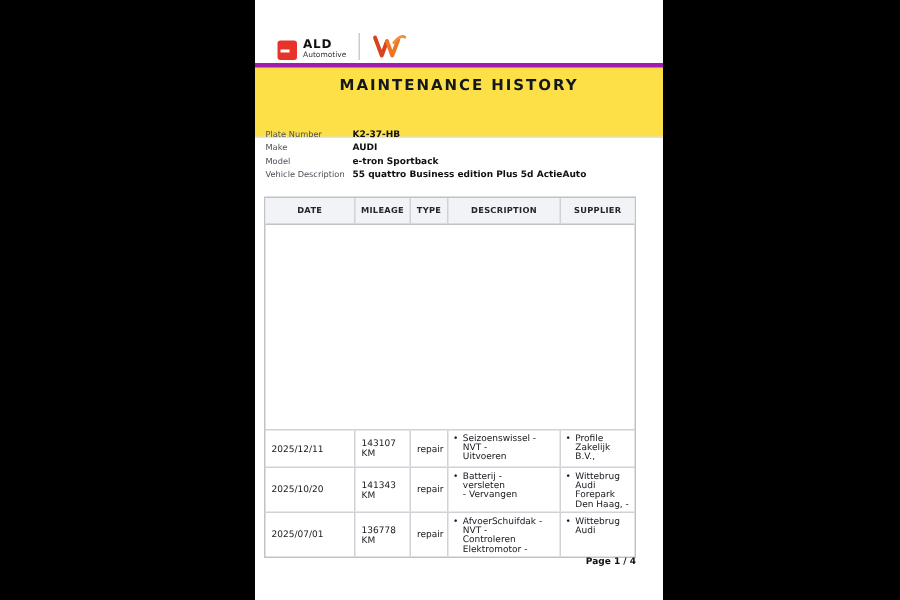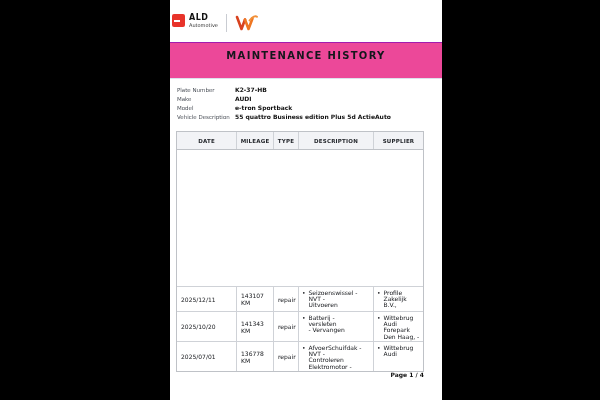--- a/index.html
+++ b/index.html
@@ -7,36 +7,36 @@
     width:600px; height:400px; background:#000;
     font-family:"DejaVu Sans","Liberation Sans",sans-serif;
     position:relative; overflow:hidden;
     -webkit-font-smoothing:antialiased;
   }
   .paper {
     position:absolute; left:170px; top:0; width:272px; height:400px;
     background:#fff; color:#1a1a1a; overflow:hidden;
   }
   
-  .logo-row { position:absolute; top:14px; left:2px; height:26px; display:flex; align-items:flex-start; }
+  .logo-row { position:absolute; top:14px; left:15px; height:26px; display:flex; align-items:flex-end; }
   .ald-square {
     width:13px; height:13px; background:#e8332a; border-radius:2px;
     position:relative; flex:0 0 auto;
   }
   .ald-square .dash {
     position:absolute; left:2px; top:5.5px; width:6px; height:2px; background:#fff;
   }
   .ald-text { margin-left:4px; line-height:1; }
   .ald-abbr { font-size:8px; font-weight:bold; letter-spacing:.5px; color:#111; }
   .ald-sub  { font-size:5px; color:#333; margin-top:1px; }
   .logo-divider { width:1px; height:18px; background:#c9ccd2; margin:0 8px; }
   
   .banner {
-    position:absolute; top:42px; left:0; width:100%; height:37px;
-    background:#ec4899; border-top:1px solid #a21caf; border-bottom:1px solid #dde1ec;
+    position:absolute; top:42px; left:0; width:100%; height:50px;
+    background:#fde047; border-top:3px solid #a21caf; border-bottom:1px solid #dde1ec;
     box-sizing:border-box; text-align:center;
   }
   .banner-title { margin-top:7px; font-size:10px; font-weight:bold; letter-spacing:1.3px; color:#14171c; }
   .banner-gen { margin-top:2px; font-size:6.5px; color:#3a3f46; }
   
   .info { position:absolute; top:85px; left:7px; width:250px; }
   .info-row { display:flex; align-items:center; height:9px; }
   .info-label { width:58px; font-size:5.5px; color:#4a4f57; flex:0 0 auto; }
   .info-value { font-size:6px; font-weight:bold; color:#111; white-space:nowrap; }
   

